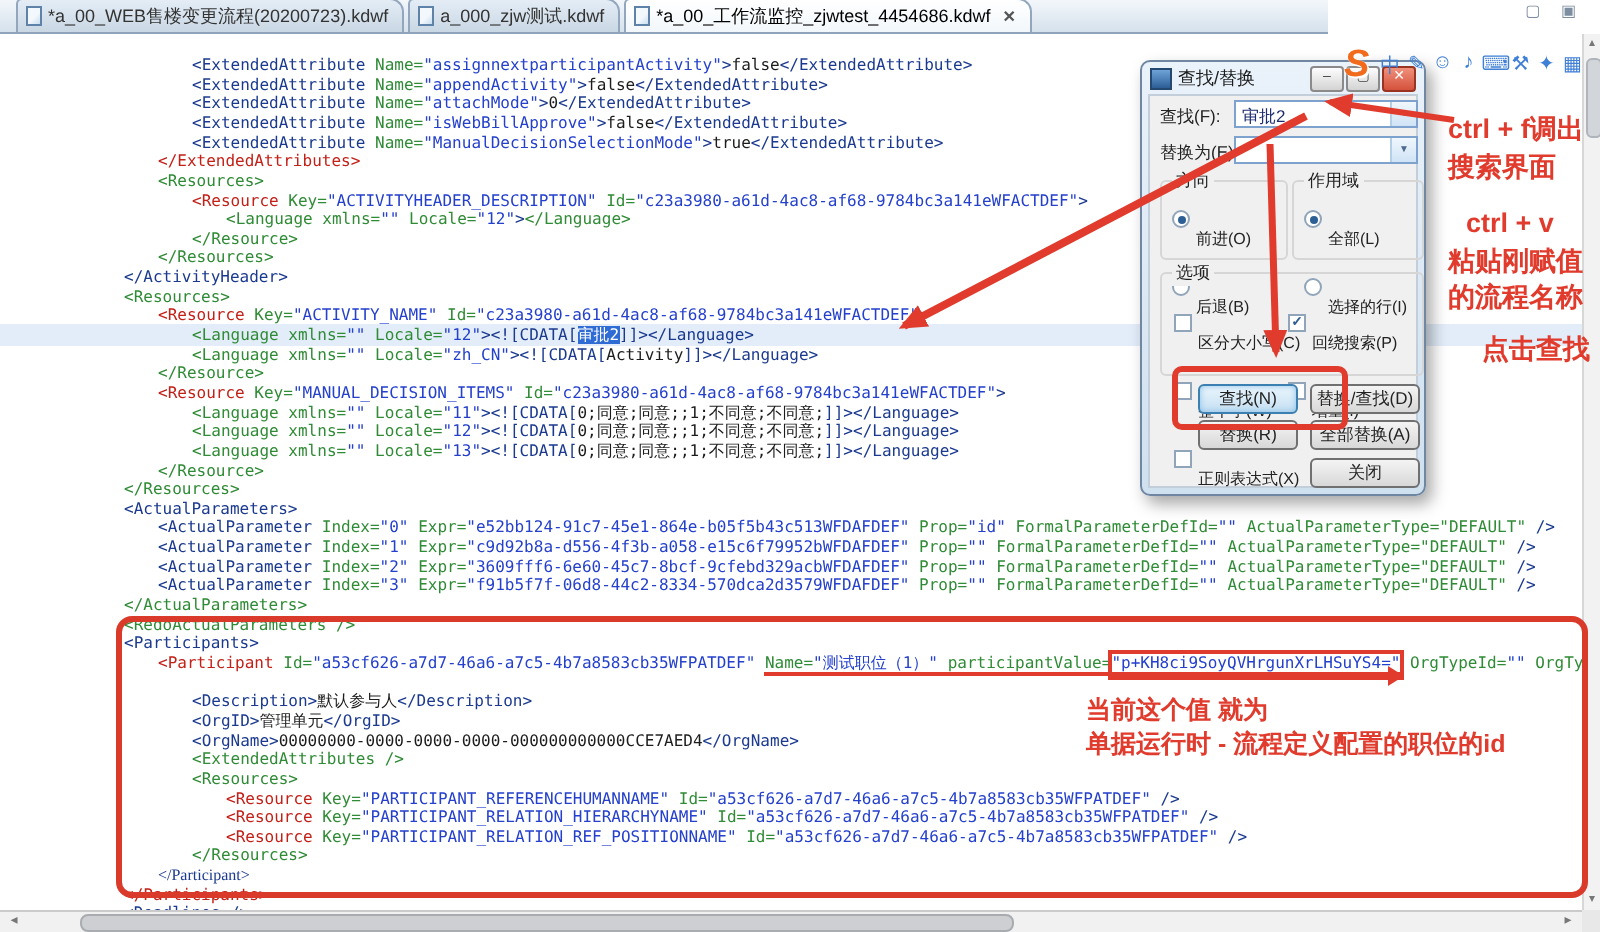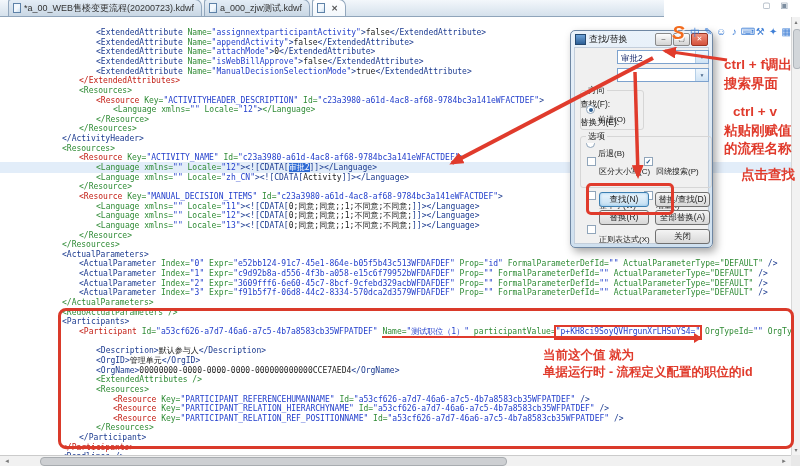--- a/index.html
+++ b/index.html
@@ -57,21 +57,21 @@
           background:linear-gradient(#eaf2fa,#cfe0ef);border:1px solid #6f87a3;border-radius:5px;
           box-shadow:3px 4px 8px rgba(0,0,0,.35);box-sizing:border-box;}
   #dlg-title{position:absolute;left:4px;top:2px;right:4px;height:13px;display:flex;align-items:center;gap:3px;}
   #dlg-icon{width:9px;height:9px;background:linear-gradient(#6ea3d8,#2d5f96);border:1px solid #24486f;}
   #dlg-title-text{font-size:9px;color:#1a1a1a;flex:1;}
   .capbtn{width:15px;height:11px;border:1px solid #8a8a8a;border-radius:2px;margin-left:1px;
           background:linear-gradient(#fdfdfd,#d3d3d3);font-size:7px;line-height:10px;text-align:center;color:#444;cursor:pointer;}
   .capbtn.close{background:linear-gradient(#f0907b,#d4523c);border-color:#993322;color:#fff;}
   #dlg-client{position:absolute;left:3px;right:3px;top:16px;bottom:3px;background:#f0f0f0;
               border:1px solid #c3cedb;box-sizing:border-box;font-size:9px;color:#222;}
-  .dlabel{position:absolute;font-size:8.5px;color:#222;margin-top:46px;}
+  .dlabel{position:absolute;font-size:8.5px;color:#222;}
   .combo{position:absolute;height:14px;background:#fff;border:1px solid #7da2ce;box-sizing:border-box;}
   .combo .cval{position:absolute;left:3px;top:2px;font-size:8.5px;color:#1b2c6e;}
   .combo .carr{position:absolute;right:0;top:0;width:12px;height:12px;border-left:1px solid #b5cfe7;
                background:linear-gradient(#f0f7fd,#cfe3f5);font-size:5px;color:#4d6b8d;text-align:center;line-height:12px;cursor:pointer;}
   .group{position:absolute;border:1px solid #d6d6d6;border-radius:3px;}
   .gtitle{position:absolute;top:-6px;left:5px;background:#f0f0f0;padding:0 2px;font-size:8.5px;color:#222;}
   .opt{display:flex;align-items:center;gap:3px;margin:3px 0 0 5px;cursor:pointer;}
   .radio{position:relative;width:7px;height:7px;border:1px solid #90a5ba;border-radius:50%;background:#fff;flex:0 0 auto;}
   .radio.on::after{content:'';position:absolute;left:1.5px;top:1.5px;width:4px;height:4px;border-radius:50%;background:#2c5f93;}
   .cbx{width:7px;height:7px;border:1px solid #90a5ba;background:#fff;font-size:7px;line-height:7px;
@@ -106,20 +106,21 @@
       <div class="tab">
         <span class="ficon"></span>
         <span class="tlabel">*a_00_WEB售楼变更流程(20200723).kdwf</span>
       </div>
       <div class="tab">
         <span class="ficon"></span>
         <span class="tlabel">a_000_zjw测试.kdwf</span>
       </div>
       <div class="tab active">
         <span class="ficon"></span>
+        <span class="tlabel">*a_00_工作流监控_zjwtest_4454686.kdwf</span>
         <span class="tclose">✕</span>
       </div>
     </div>
   <div id="corner-icons">▢ ▣</div>
 
   <div id="editor">
     <div id="code">
         <div class="line" style="top: 11px; left: 96px;"><span class="c-d">&lt;ExtendedAttribute </span><span class="c-g">Name=</span><span class="c-v">"assignnextparticipantActivity"</span><span class="c-d">&gt;</span><span class="c-x">false</span><span class="c-d">&lt;/ExtendedAttribute&gt;</span></div>
         <div class="line" style="top: 20.645px; left: 96px;"><span class="c-d">&lt;ExtendedAttribute </span><span class="c-g">Name=</span><span class="c-v">"appendActivity"</span><span class="c-d">&gt;</span><span class="c-x">false</span><span class="c-d">&lt;/ExtendedAttribute&gt;</span></div>
         <div class="line" style="top: 30.29px; left: 96px;"><span class="c-d">&lt;ExtendedAttribute </span><span class="c-g">Name=</span><span class="c-v">"attachMode"</span><span class="c-d">&gt;</span><span class="c-x">0</span><span class="c-d">&lt;/ExtendedAttribute&gt;</span></div>
@@ -155,21 +156,21 @@
         <div class="line" style="top: 309.995px; left: 79px;"><span class="c-r">&lt;Participant </span><span class="c-g">Id=</span><span class="c-v">"a53cf626-a7d7-46a6-a7c5-4b7a8583cb35WFPATDEF" </span><span class="c-g deco-u">Name=</span><span class="c-v deco-u">"测试职位（1）" </span><span class="c-g deco-u">participantValue=</span><span class="c-v deco-b">"p+KH8ci9SoyQVHrgunXrLHSuYS4="</span><span class="c-g"> OrgTypeId=</span><span class="c-v">""</span><span class="c-g"> OrgType=</span></div>
         <div class="line" style="top: 329.285px; left: 96px;"><span class="c-d">&lt;Description&gt;</span><span class="c-x">默认参与人</span><span class="c-d">&lt;/Description&gt;</span></div>
         <div class="line" style="top: 338.93px; left: 96px;"><span class="c-d">&lt;OrgID&gt;</span><span class="c-x">管理单元</span><span class="c-d">&lt;/OrgID&gt;</span></div>
         <div class="line" style="top: 348.575px; left: 96px;"><span class="c-d">&lt;OrgName&gt;</span><span class="c-x">00000000-0000-0000-0000-000000000000CCE7AED4</span><span class="c-d">&lt;/OrgName&gt;</span></div>
         <div class="line" style="top: 358.22px; left: 96px;"><span class="c-g">&lt;ExtendedAttributes /&gt;</span></div>
         <div class="line" style="top: 367.865px; left: 96px;"><span class="c-g">&lt;Resources&gt;</span></div>
         <div class="line" style="top: 377.51px; left: 113px;"><span class="c-r">&lt;Resource </span><span class="c-g">Key=</span><span class="c-v">"PARTICIPANT_REFERENCEHUMANNAME"</span><span class="c-g"> Id=</span><span class="c-v">"a53cf626-a7d7-46a6-a7c5-4b7a8583cb35WFPATDEF"</span><span class="c-d"> /&gt;</span></div>
         <div class="line" style="top: 387.155px; left: 113px;"><span class="c-r">&lt;Resource </span><span class="c-g">Key=</span><span class="c-v">"PARTICIPANT_RELATION_HIERARCHYNAME"</span><span class="c-g"> Id=</span><span class="c-v">"a53cf626-a7d7-46a6-a7c5-4b7a8583cb35WFPATDEF"</span><span class="c-d"> /&gt;</span></div>
         <div class="line" style="top: 396.8px; left: 113px;"><span class="c-r">&lt;Resource </span><span class="c-g">Key=</span><span class="c-v">"PARTICIPANT_RELATION_REF_POSITIONNAME"</span><span class="c-g"> Id=</span><span class="c-v">"a53cf626-a7d7-46a6-a7c5-4b7a8583cb35WFPATDEF"</span><span class="c-d"> /&gt;</span></div>
         <div class="line" style="top: 406.445px; left: 96px;"><span class="c-g">&lt;/Resources&gt;</span></div>
-        <div class="line" style="top: 416.09px; left: 79px;"><span class="c-d">&lt;/Participant&gt;</span></div>
+        <div class="line" style="top: 416.09px; left: 79px; font-family: Liberation Serif, serif;"><span class="c-d">&lt;/Participant&gt;</span></div>
         <div class="line" style="top: 425.735px; left: 62px;"><span class="c-r">&lt;/Participants&gt;</span></div>
         <div class="line" style="top: 435.38px; left: 62px;"><span class="c-d">&lt;Deadlines /&gt;</span></div>
       </div>
   </div>
 
   <div id="participants-box"></div>
 
   <div id="vscroll">
     <div class="arr" style="top:0;">▴</div>
     <div id="vthumb"></div>
@@ -210,20 +211,33 @@
             <div class="opt">
               <span class="radio on"></span>
               <span class="olabel">前进(O)</span>
             </div>
             <div class="opt">
               <span class="radio"></span>
               <span class="olabel">后退(B)</span>
             </div>
           </div>
       </div>
+      <div class="group" style="left:71px;top:42px;width:64px;height:38px;">
+        <span class="gtitle">作用域</span>
+        <div id="scope-opts">
+            <div class="opt">
+              <span class="radio on"></span>
+              <span class="olabel">全部(L)</span>
+            </div>
+            <div class="opt">
+              <span class="radio"></span>
+              <span class="olabel">选择的行(I)</span>
+            </div>
+          </div>
+      </div>
       <div class="group" style="left:5px;top:88px;width:130px;height:50px;">
         <span class="gtitle">选项</span>
         <div id="opt-grid">
             <div class="opt">
               <span class="cbx"></span>
               <span class="olabel">区分大小写(C)</span>
             </div>
             <div class="opt">
               <span class="cbx on">✓</span>
               <span class="olabel">回绕搜索(P)</span>

